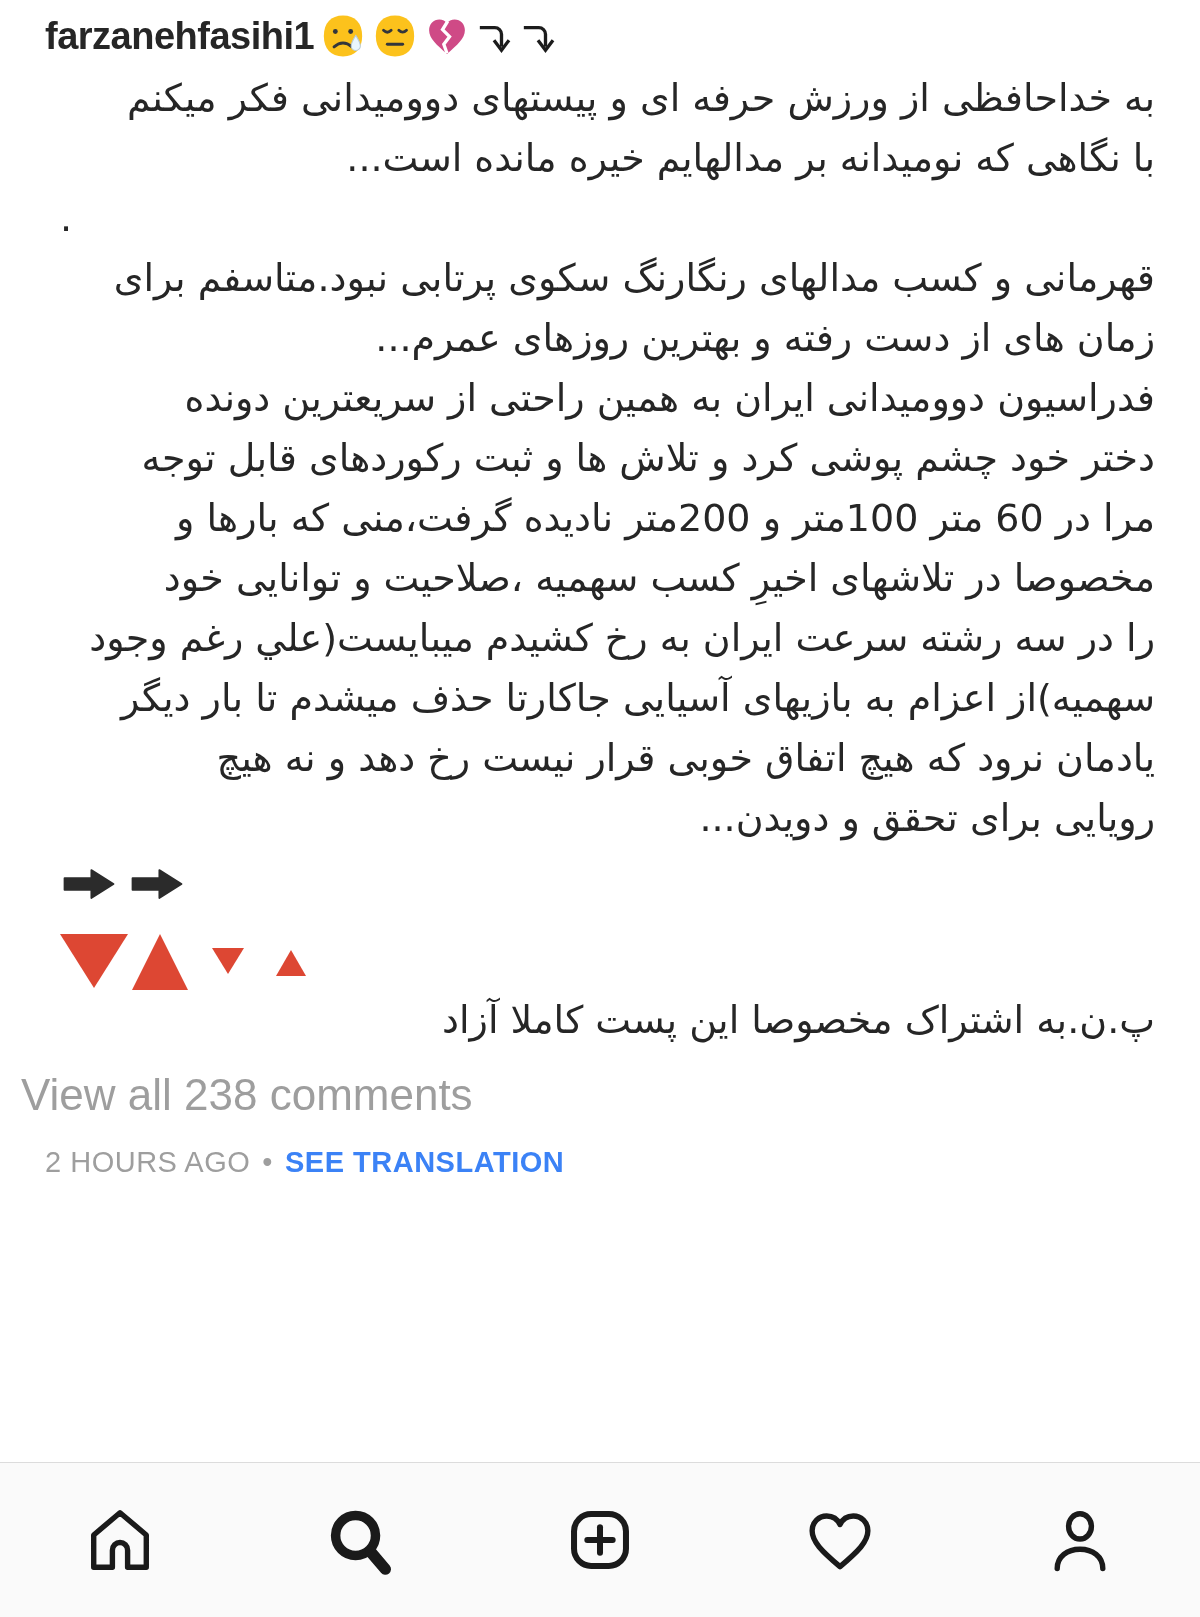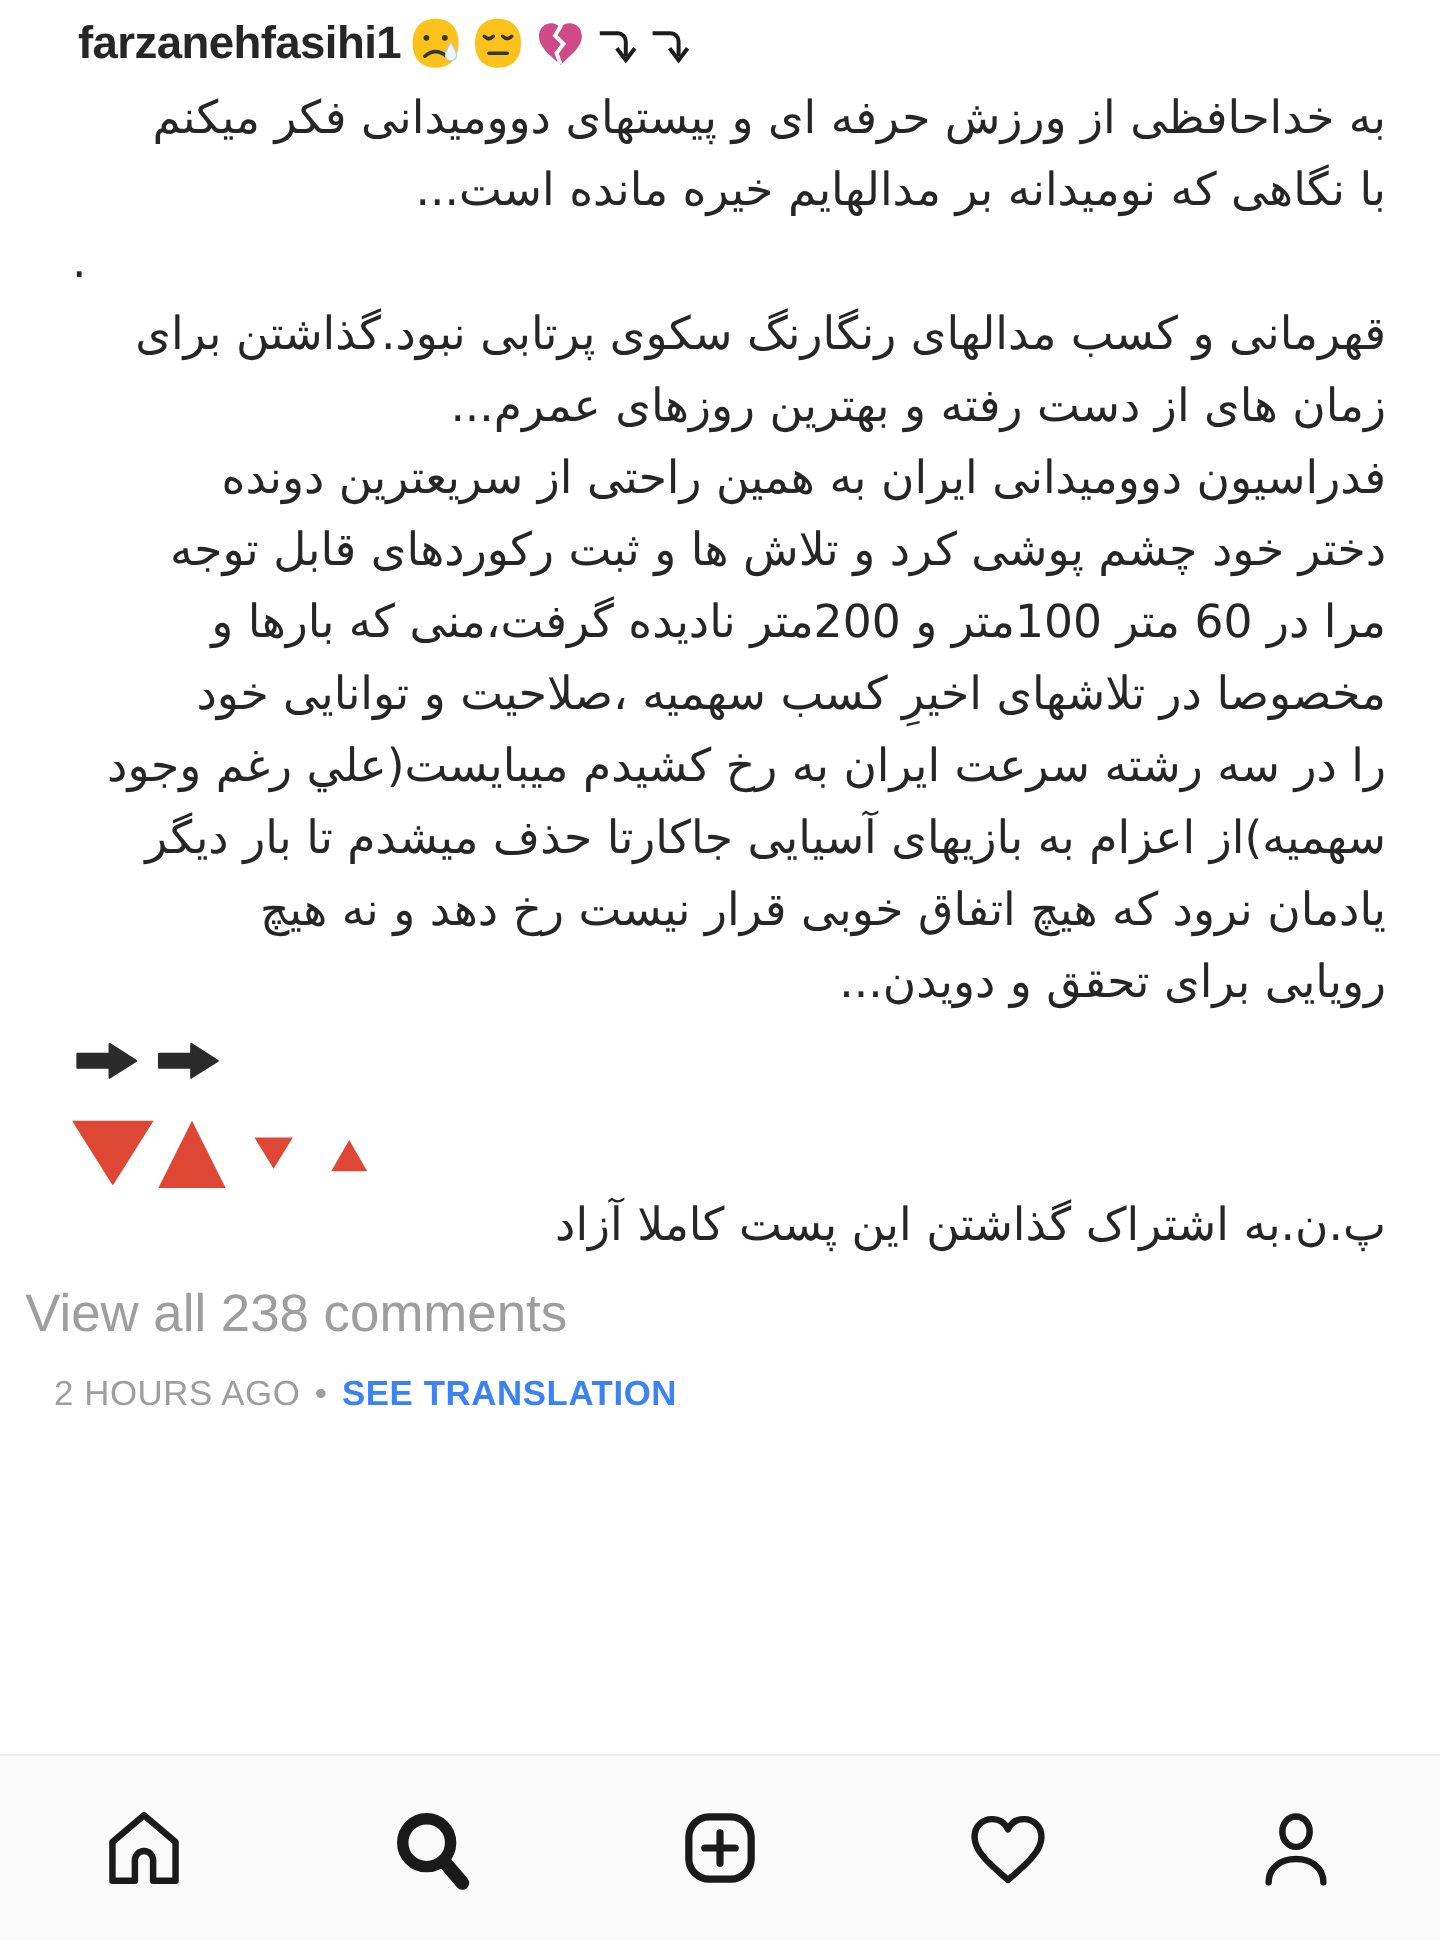--- a/index.html
+++ b/index.html
@@ -1,20 +1,20 @@
 <!DOCTYPE html>
 <html><head>
 <meta charset="utf-8">
 <style>
   html,body{margin:0;padding:0;background:#fff;}
   .screen{width:1200px;height:1617px;position:relative;background:#fff;overflow:hidden;
           font-family:"Liberation Sans",sans-serif;}
 
   
-  .username-row{display:flex;align-items:center;padding:10px 45px 0 45px;height:52px;margin-left:20px;}
+  .username-row{display:flex;align-items:center;padding:10px 45px 0 45px;height:52px;}
   .username{font-weight:700;font-size:38px;color:#262626;letter-spacing:-0.5px;line-height:52px;}
   .emoji{width:46px;height:46px;margin-left:6px;flex:0 0 auto;}
   .turn-arrow{width:40px;height:40px;margin-left:4px;flex:0 0 auto;}
 
   
   .caption{padding:6px 45px 0 60px;direction:rtl;text-align:right;
            font-family:"DejaVu Sans",sans-serif;font-size:38px;color:#262626;}
   .line-block{white-space:pre-line;line-height:60px;}
   .dot-line{direction:ltr;text-align:left;line-height:60px;}
   .icon-row{direction:ltr;display:flex;}
@@ -78,21 +78,21 @@
       <path d="M12 14.5 L16.5 20.5 L21 14.5" stroke="#1c1c1c" stroke-width="2" fill="none"></path>
     </svg>
   </div>
 
   <div class="caption">
     <div class="line-block">به خداحافظی از ورزش حرفه ای و پیستهای دوومیدانی فکر میکنم
 با نگاهی که نومیدانه بر مدالهایم خیره مانده است...</div>
 
     <div class="dot-line">.</div>
 
-    <div class="line-block">قهرمانی و کسب مدالهای رنگارنگ سکوی پرتابی نبود.گذاشتن برای
+    <div class="line-block">قهرمانی و کسب مدالهای رنگارنگ سکوی پرتابی نبود.متاسفم برای
 زمان های از دست رفته و بهترین روزهای عمرم...</div>
 
     <div class="line-block">فدراسیون دوومیدانی ایران به همین راحتی از سریعترین دونده
 دختر خود چشم پوشی کرد و تلاش ها و ثبت رکوردهای قابل توجه
 مرا در 60 متر 100متر و 200متر نادیده گرفت،منی که بارها و
 مخصوصا در تلاشهای اخیرِ کسب سهمیه ،صلاحیت و توانایی خود
 را در سه رشته سرعت ایران به رخ کشیدم میبایست(علي رغم وجود
 سهمیه)از اعزام به بازیهای آسیایی جاکارتا حذف میشدم تا بار دیگر
 یادمان نرود که هیچ اتفاق خوبی قرار نیست رخ دهد و نه هیچ
 رویایی برای تحقق و دویدن...</div>
@@ -107,21 +107,21 @@
     </div>
 
 
     <div class="icon-row triangles-row">
       <span class="tri tri-down-lg"></span>
       <span class="tri tri-up-lg"></span>
       <span class="tri tri-down-sm"></span>
       <span class="tri tri-up-sm"></span>
     </div>
 
-    <div class="postscript">پ.ن.به اشتراک گذاشتن این پست کاملا آزاد</div>
+    <div class="postscript">پ.ن.به اشتراک مخصوصا این پست کاملا آزاد</div>
 
   </div>
 
   <div class="view-comments">View all 238 comments</div>
 
   <div class="meta-row">
     <span>2 HOURS AGO</span>
     <span>•</span>
     <span class="see-translation">SEE TRANSLATION</span>
   </div>

